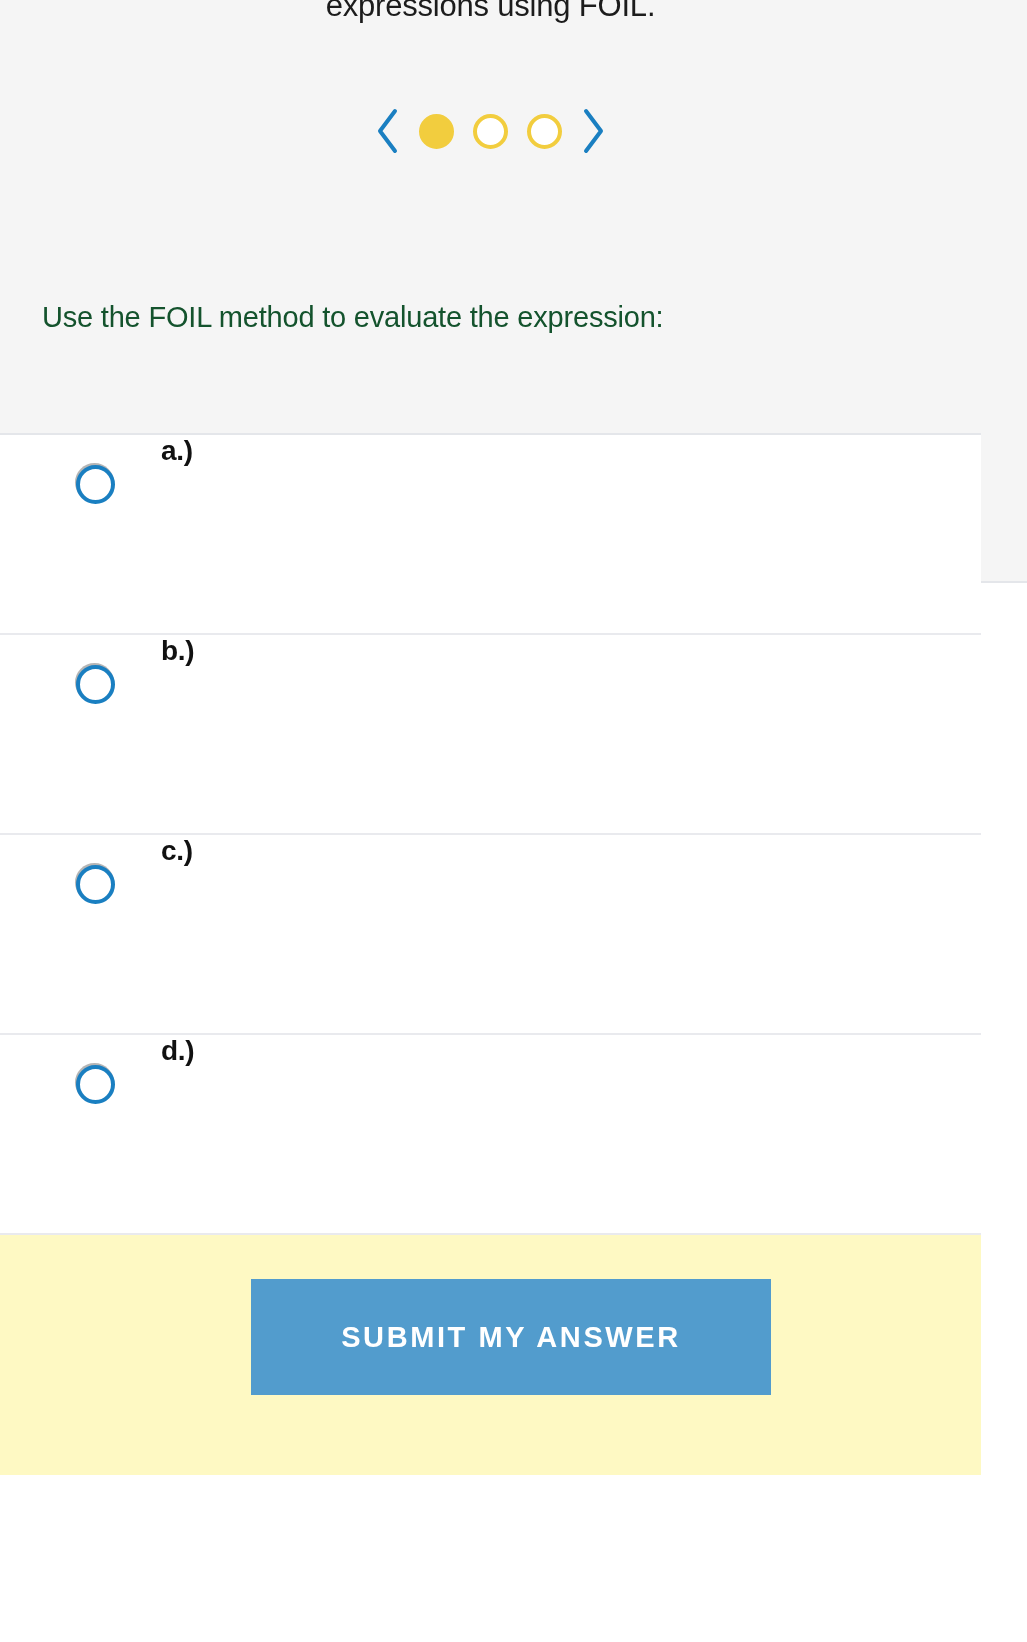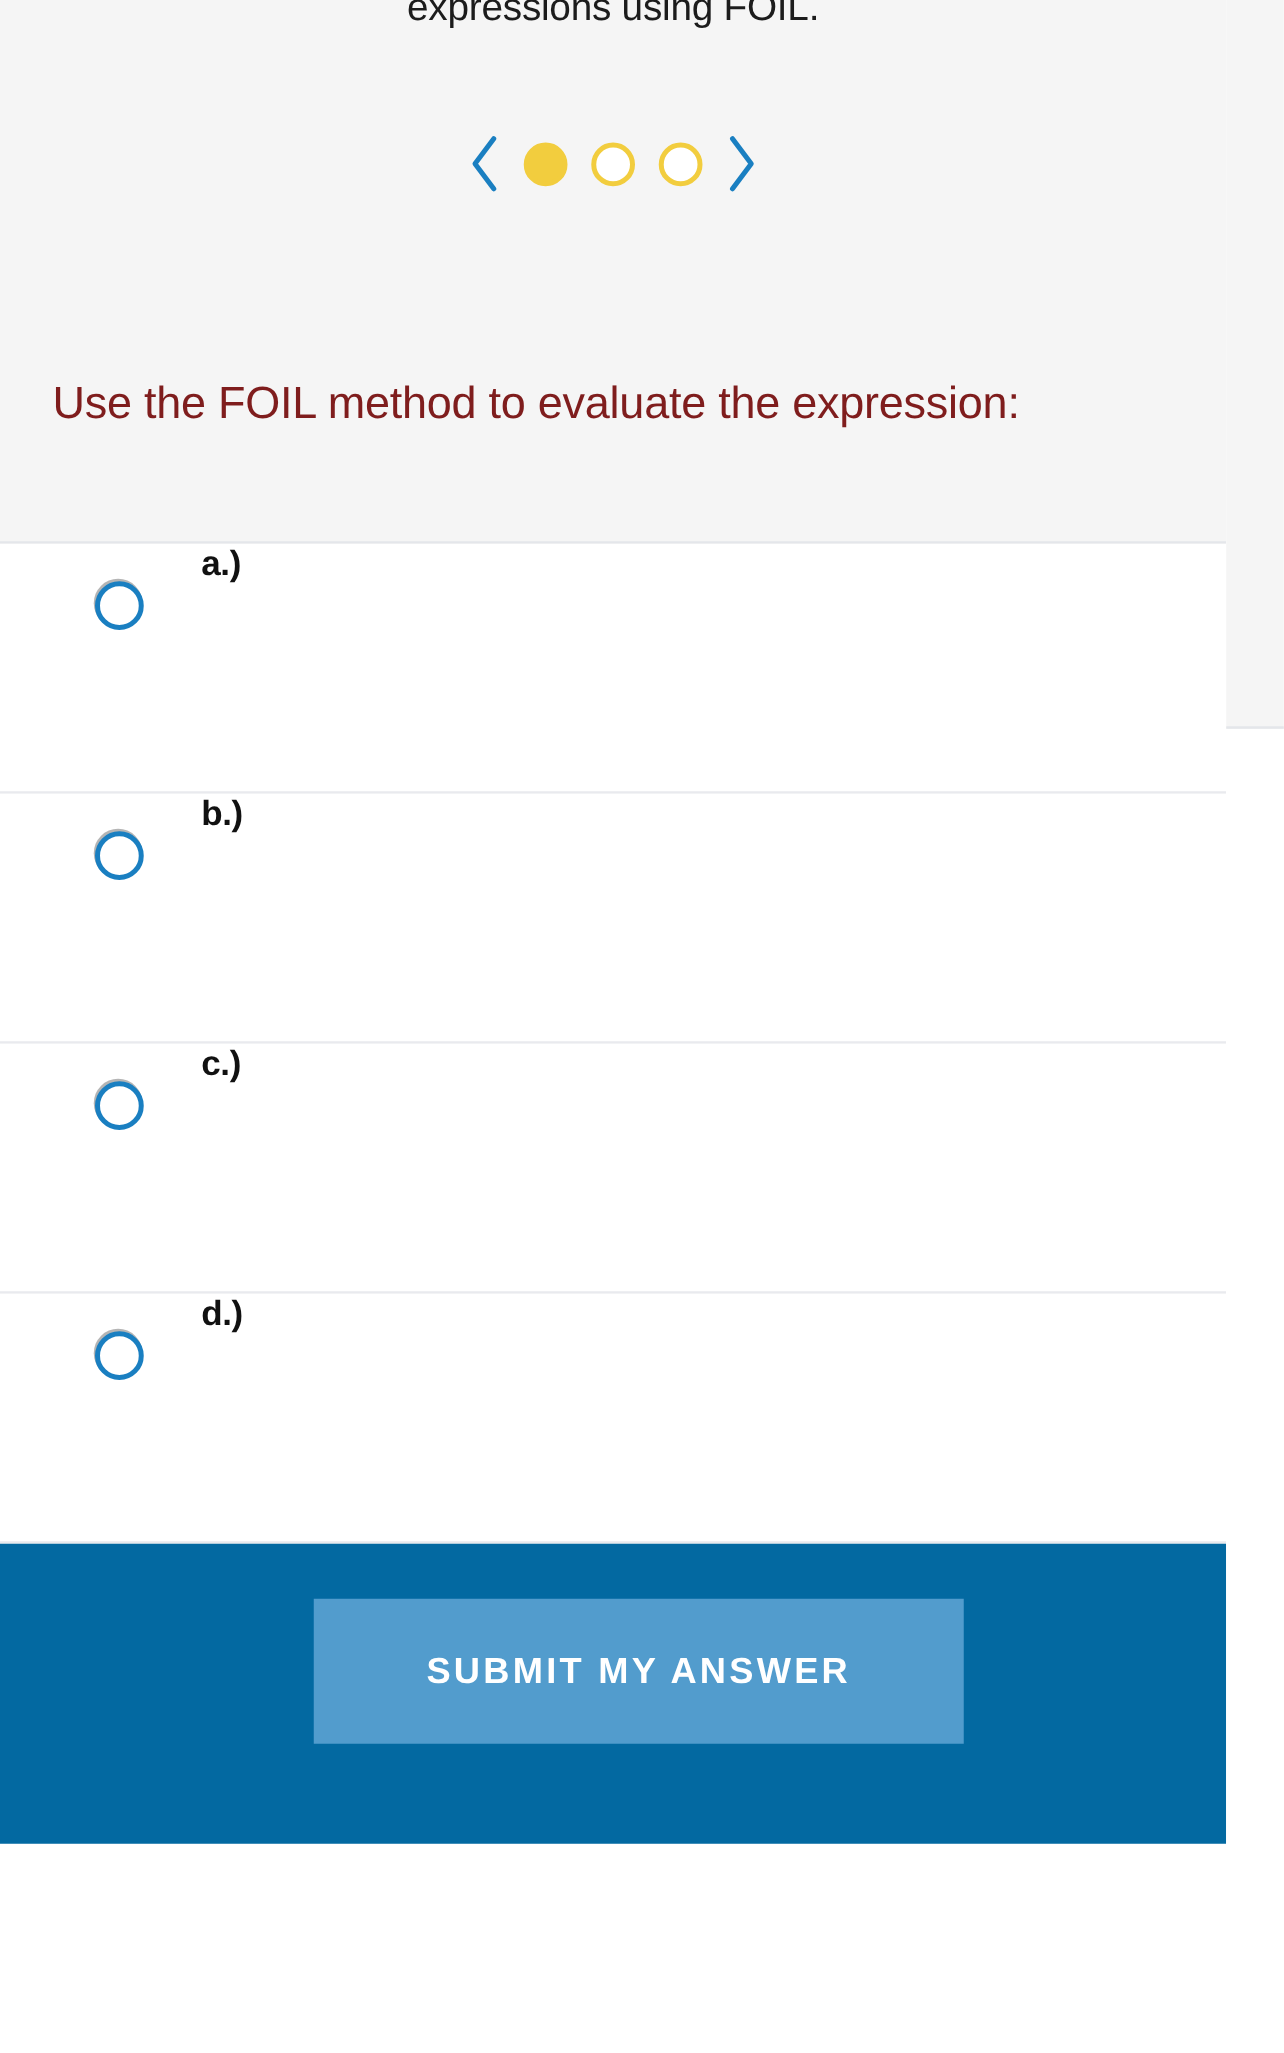--- a/index.html
+++ b/index.html
@@ -78,23 +78,23 @@
   .dot.active {
     background: #f2cd3e;
   }
 
   
   .prompt {
     position: absolute;
     top: 298px;
     left: 42px;
     width: 920px;
-    font-size: 36px;
+    font-size: 29px;
     line-height: 1.35;
-    color: #7f1d1d;
+    color: #14532d;
     font-weight: 400;
     letter-spacing: -0.2px;
   }
   .expression-slot {
     position: absolute;
     top: 372px;
     left: 42px;
     width: 900px;
     height: 170px;
   }
@@ -138,21 +138,21 @@
     left: 161px;
     top: 44px;
     right: 30px;
     font-size: 26px;
     color: #1c1c1c;
   }
 
   
   .footer {
     position: relative;
-    background: #0369a1;
+    background: #fef9c3;
     height: 240px;
   }
   .submit-button {
     position: absolute;
     left: 251px;
     top: 44px;
     width: 520px;
     height: 116px;
     background: #529ccd;
     border: none;

